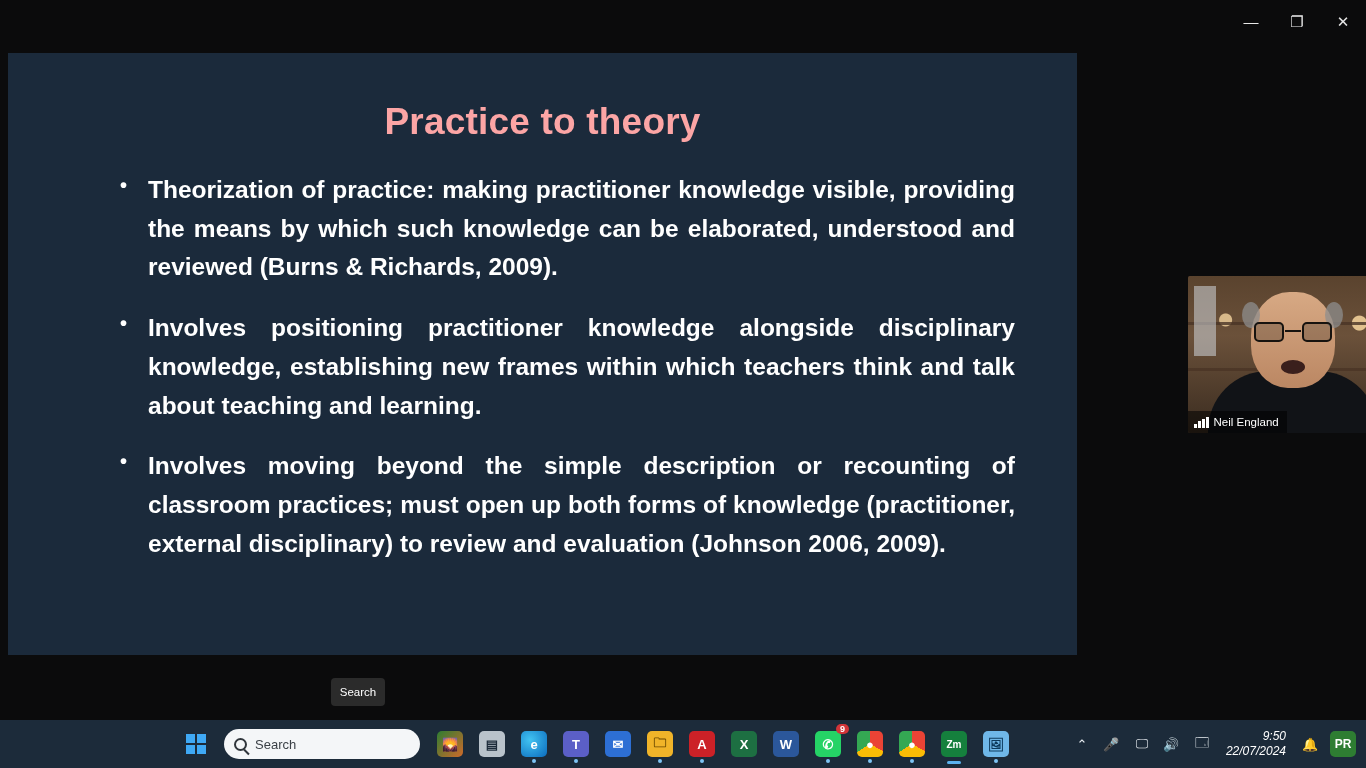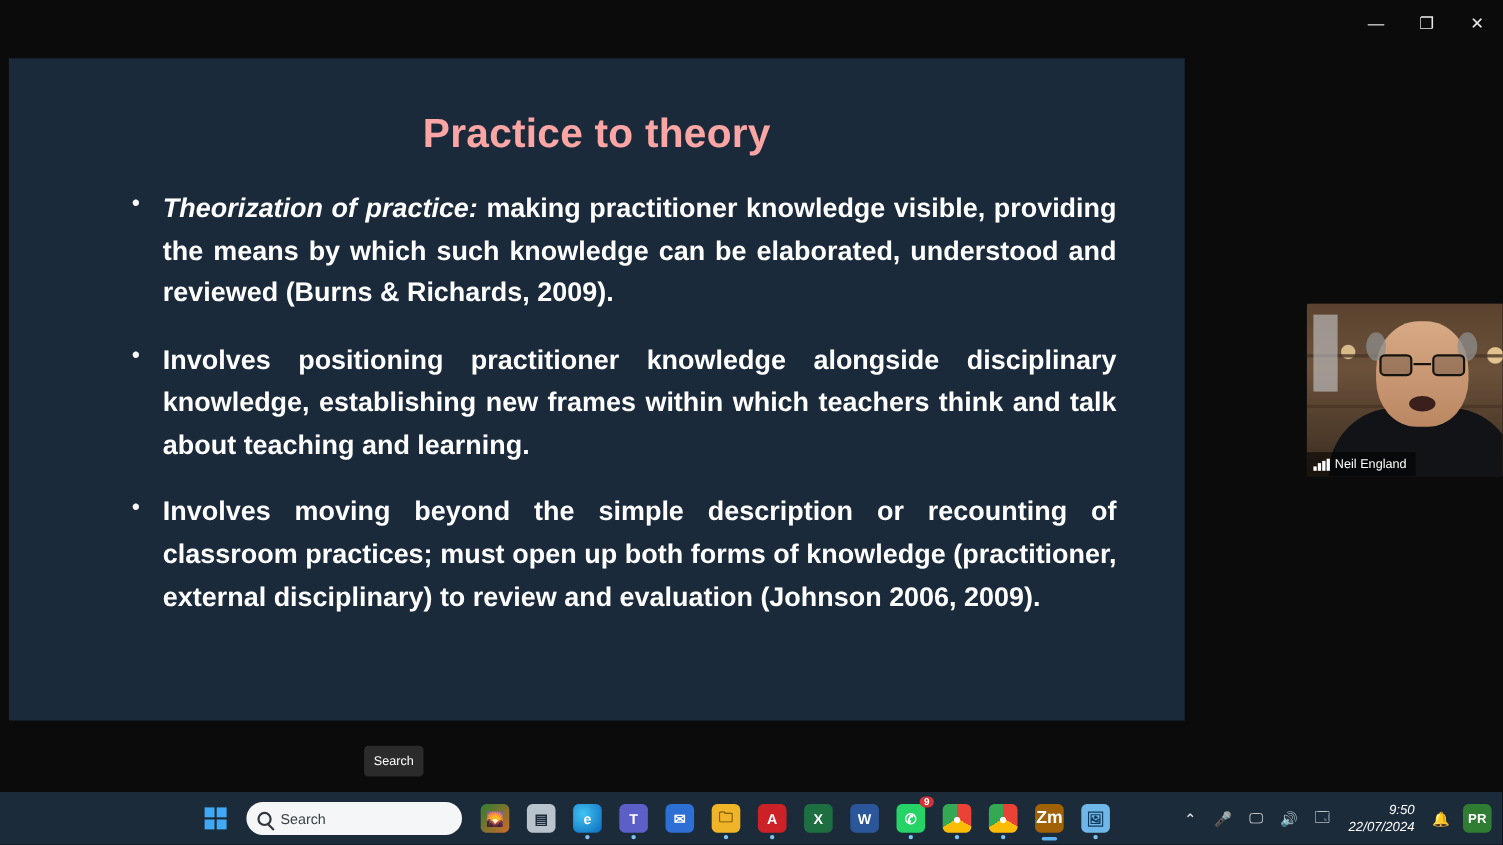--- a/index.html
+++ b/index.html
@@ -33,21 +33,21 @@
   .bullets { margin: 28px 62px 0 110px; }
   .bullet {
     position: relative; color: #ffffff; font-size: 24.5px; font-weight: bold;
     line-height: 1.58; margin-bottom: 22px; text-align: justify;
     padding-left: 30px;
   }
   .bullet::before {
     content: "•"; position: absolute; left: 2px; top: -1px;
     font-size: 20px; color: #ffffff;
   }
-  .bullet .lead { font-style: italic; }
+  .bullet .lead { }
 
   
   .cam {
     position: absolute; left: 1188px; top: 276px; width: 209px; height: 157px;
     background: #2e2118; overflow: hidden; border-radius: 2px;
   }
   .cam .bg {
     position: absolute; inset: 0;
     background:
       radial-gradient(circle at 18% 28%, #d8b98a 0 6px, rgba(0,0,0,0) 7px),
@@ -281,21 +281,21 @@
           <span style="position:absolute;top:-7px;right:-8px;background:#d13438;color:#fff;font-size:9px;border-radius:8px;padding:0 4px;">9</span>
         </span>
       </div>
       <div class="tb-item dot">
         <span class="icon-sq" style="background:conic-gradient(#ea4335 0 33%,#fbbc05 0 66%,#34a853 0 100%);color:#fff;">●</span>
       </div>
       <div class="tb-item dot">
         <span class="icon-sq" style="background:conic-gradient(#ea4335 0 33%,#fbbc05 0 66%,#34a853 0 100%);color:#fff;">●</span>
       </div>
       <div class="tb-item active">
-        <span class="icon-sq" style="background:#a16207;font-size:16px;">Zm</span>
+        <span class="icon-sq" style="background:#15803d;font-size:10px;">Zm</span>
       </div>
       <div class="tb-item dot">
         <span class="icon-sq" style="background:#6fb7e8;color:#0d3a5c;">🖼</span>
       </div>
     </div>
 
     <div class="tray">
       <span class="ti chev">⌃</span>
       <span class="ti">🎤</span>
       <span class="ti">🖵</span>

